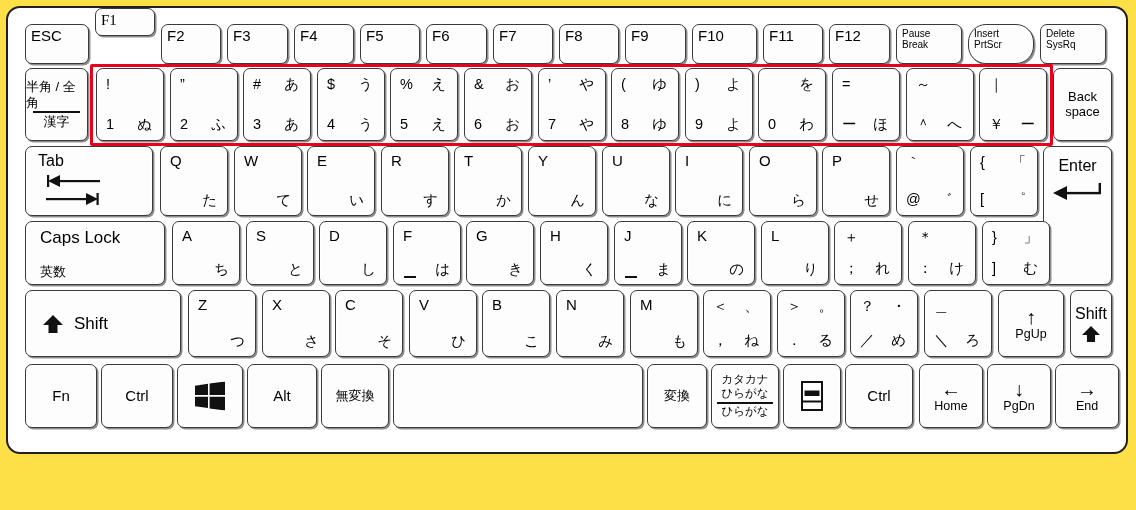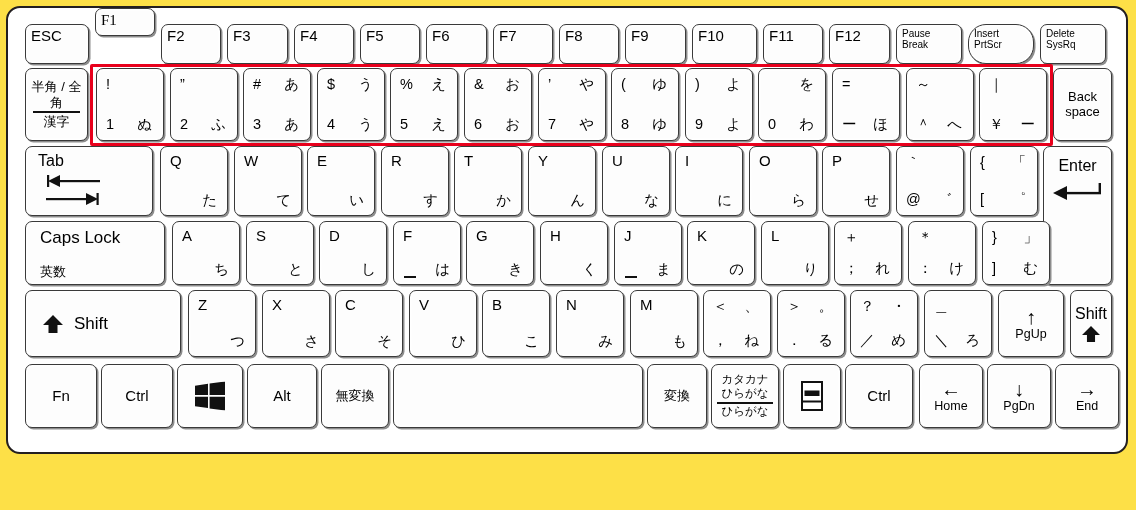--- a/index.html
+++ b/index.html
@@ -56,21 +56,21 @@
   
   .homing{
     position:absolute;left:10px;bottom:6px;width:12px;height:2px;background:#111;
   }
 
   
   .hz{
     position:absolute;inset:0;display:flex;flex-direction:column;
     align-items:center;justify-content:center;font-size:13px;line-height:1.18;
   }
-  .hz .top{text-align:center;}
+  .hz .top{text-align:left;}
   .hz .rule{width:78%;height:1.5px;background:#111;margin:1.5px 0 1.5px;}
   .hz .bot{text-align:center;}
 
   
   .two-left{
     position:absolute;left:14px;top:0;bottom:0;right:6px;
     display:flex;flex-direction:column;justify-content:center;gap:19px;
   }
   .two-left .l1{font-size:17px;line-height:1;}
   .two-left .l2{font-size:13px;line-height:1;}

